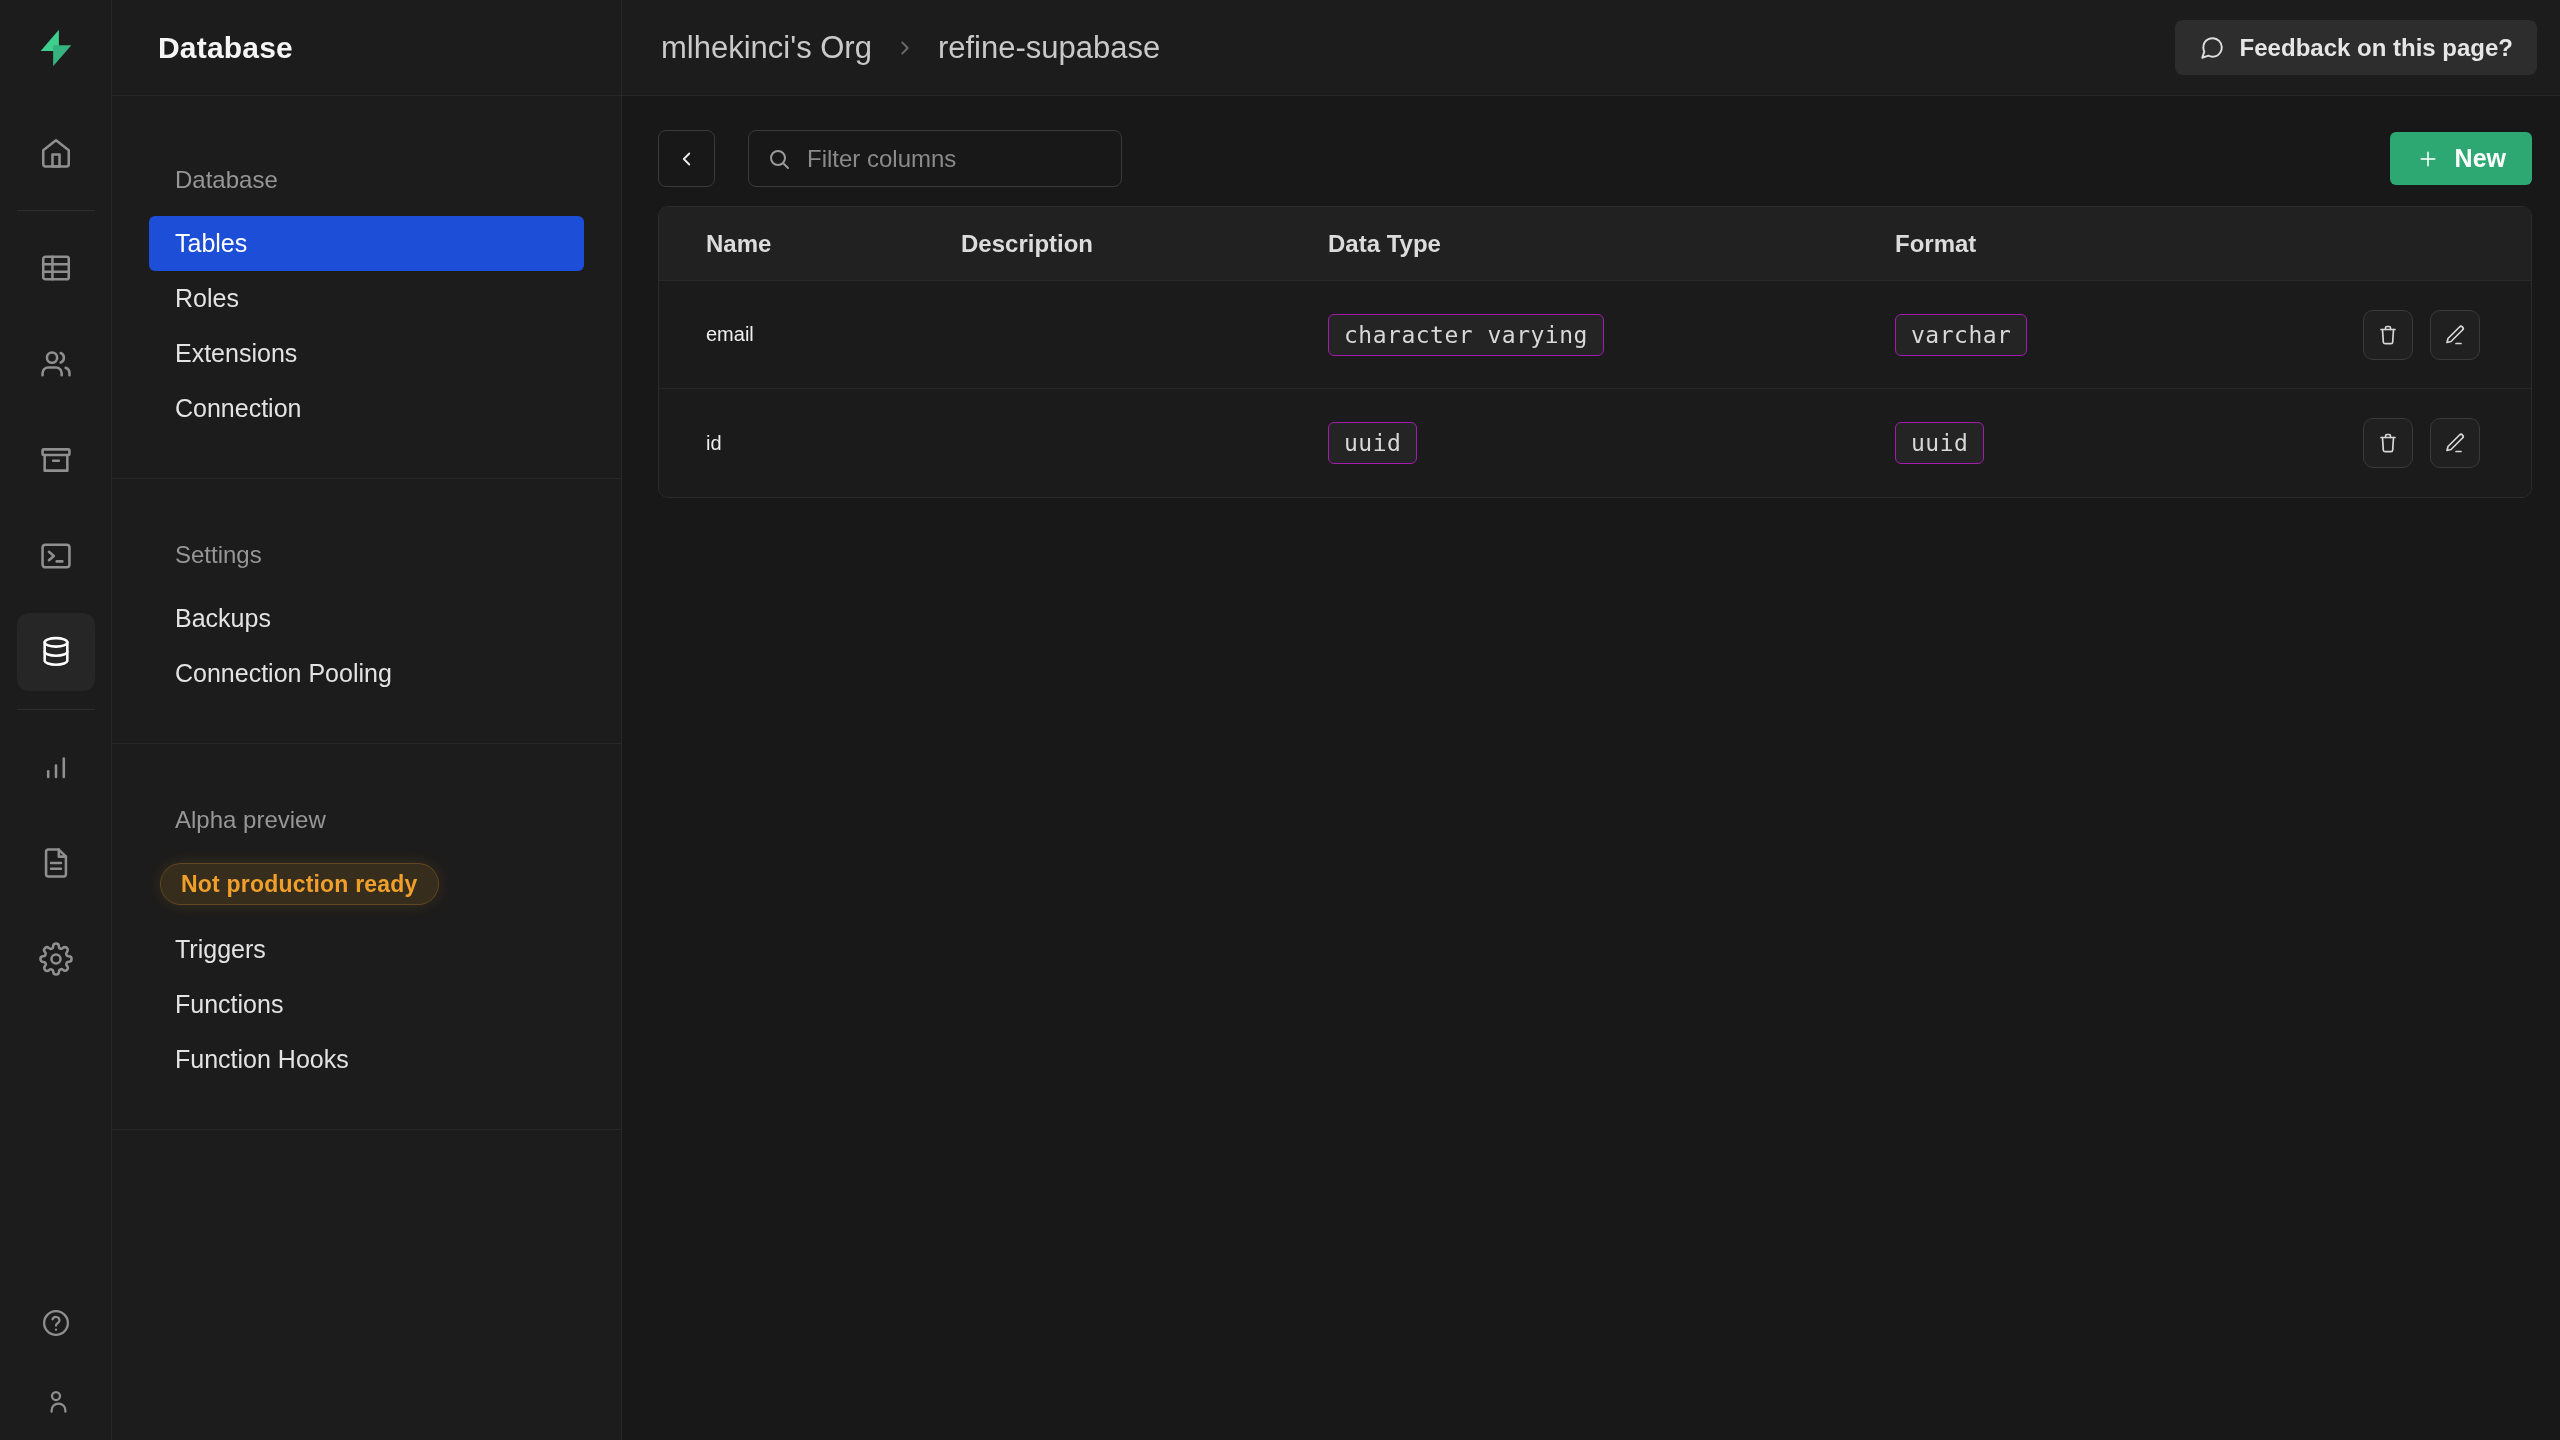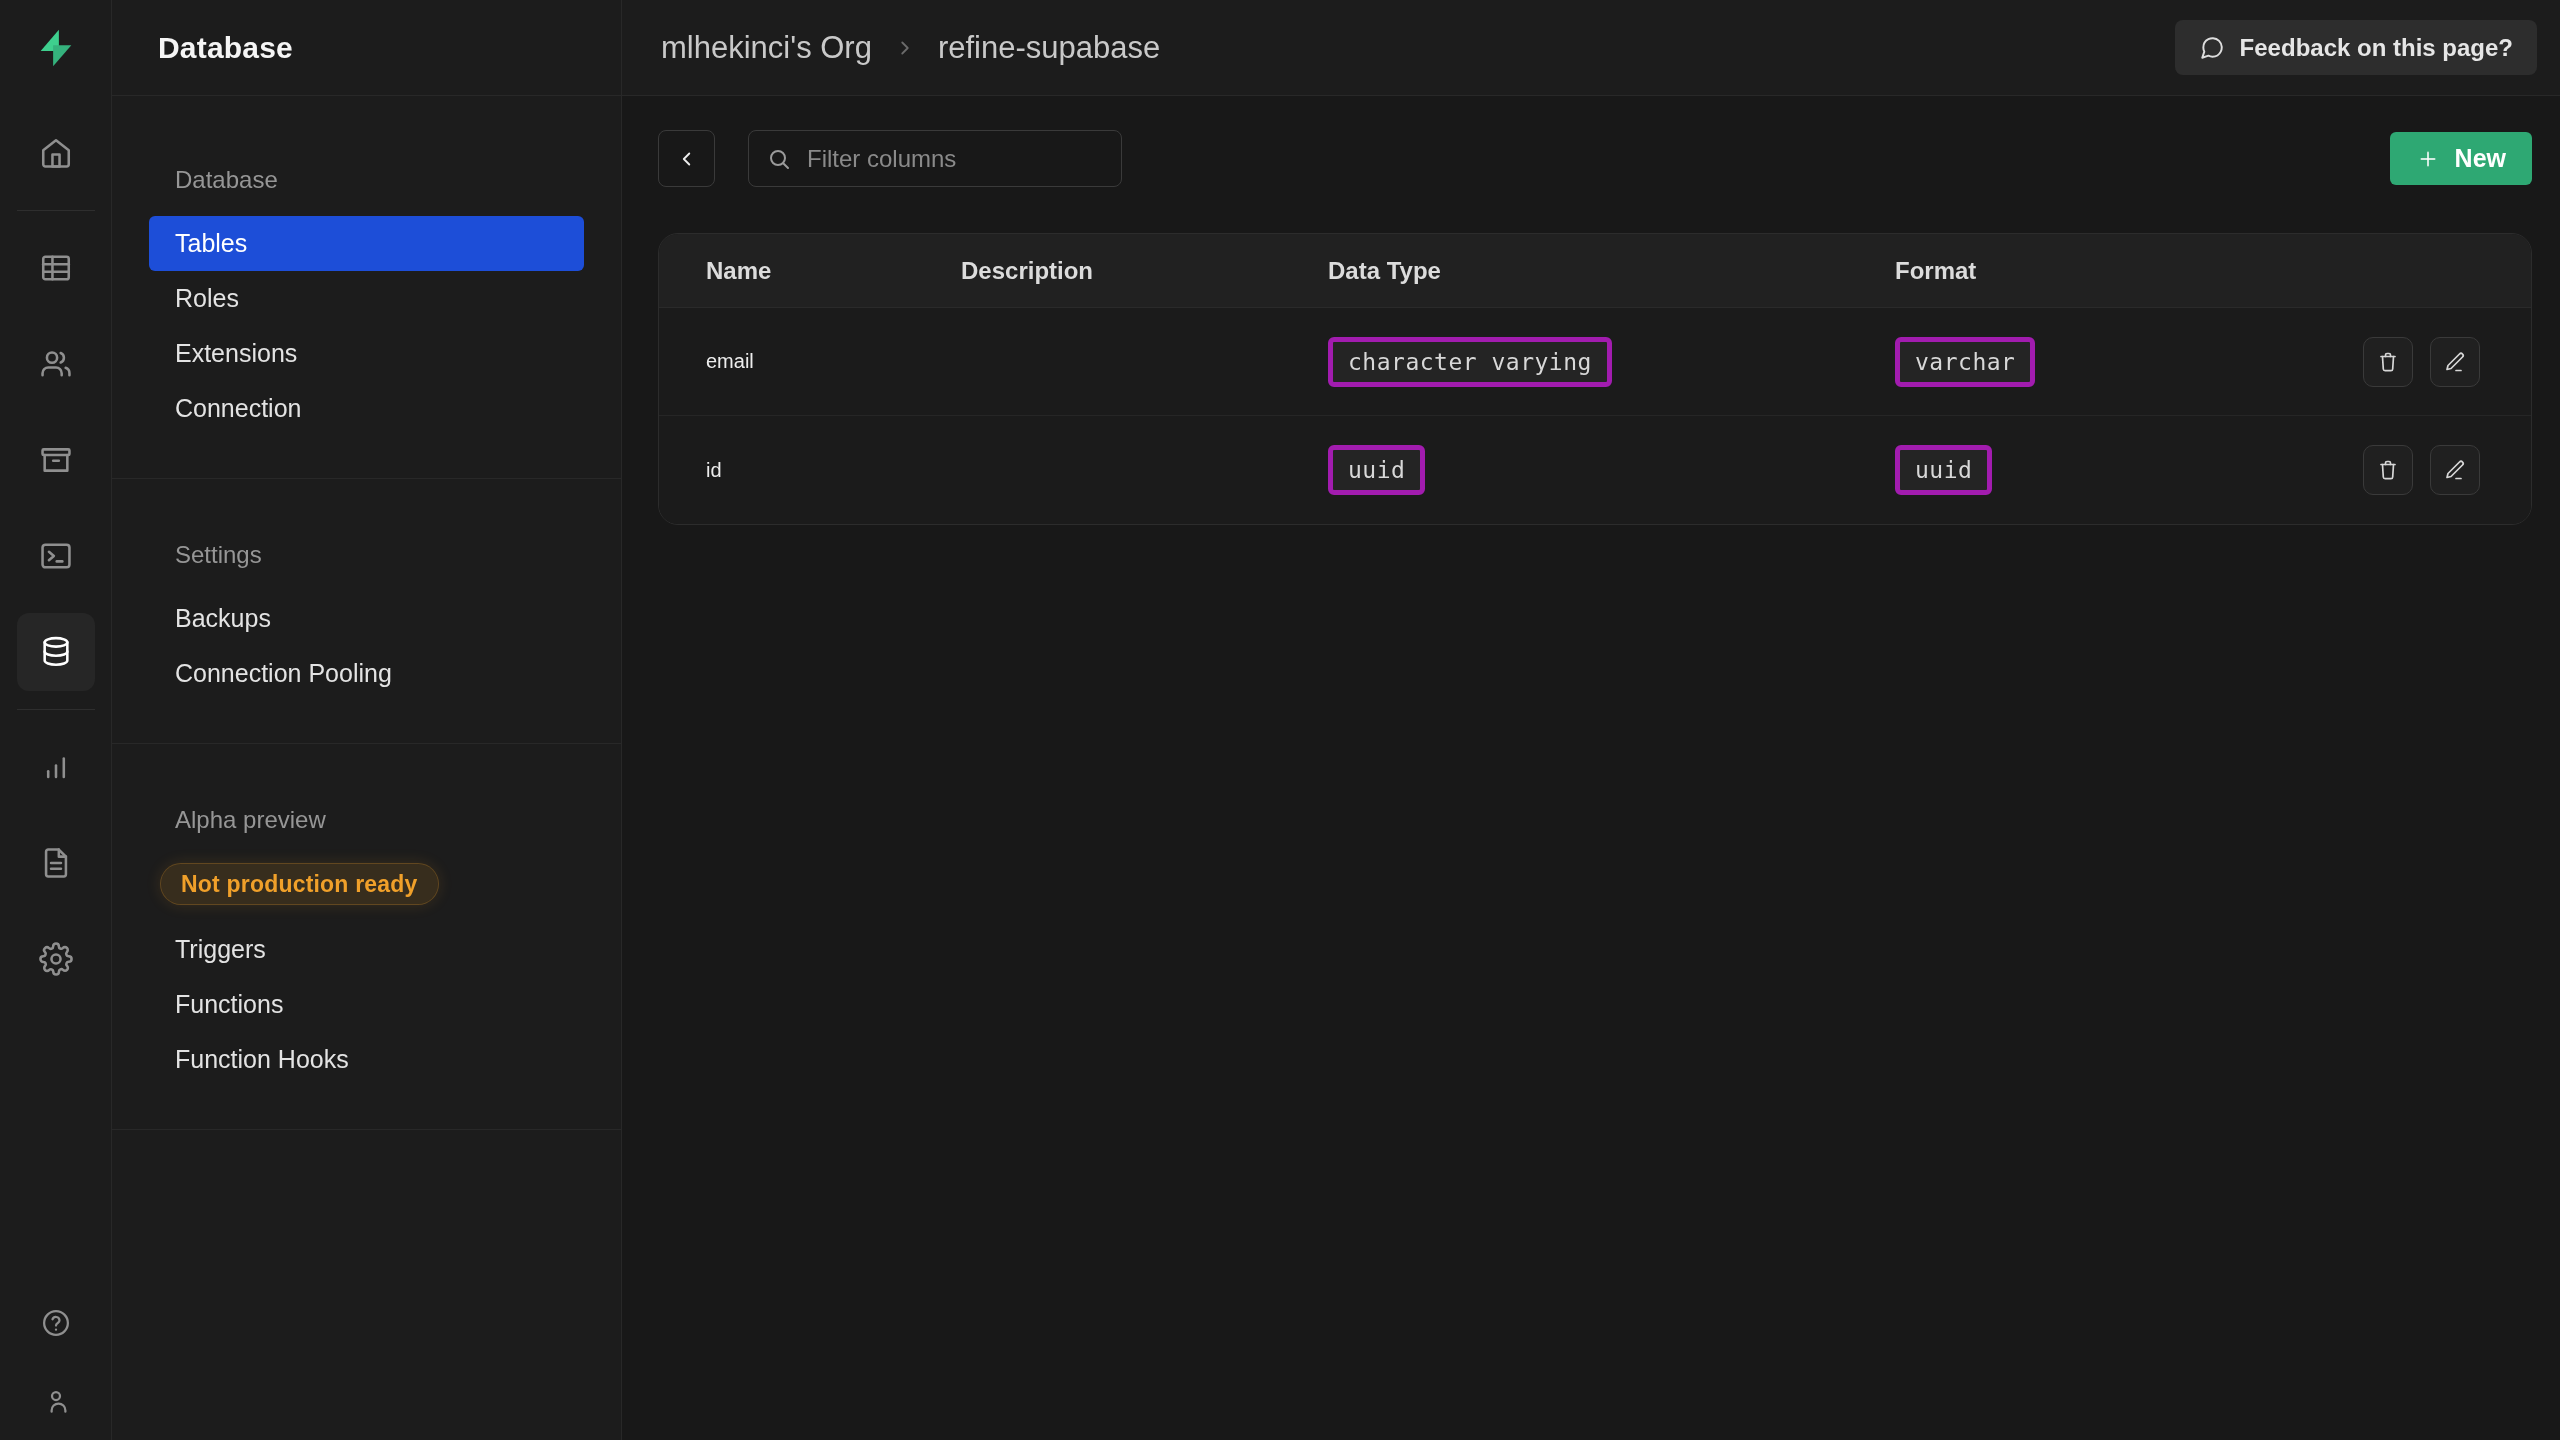--- a/index.html
+++ b/index.html
@@ -96,31 +96,31 @@
   }
   .search input::placeholder { color:#8a8a8a; }
   .btn-new {
     margin-left:auto; height:53px; padding:0 26px; border:none; border-radius:6px;
     background:#2ea873; color:#ffffff; font-family:inherit; font-size:25px; font-weight:600;
     display:flex; align-items:center; gap:15px; cursor:pointer;
   }
   .btn-new svg { width:24px; height:24px; stroke:rgba(255,255,255,0.78); fill:none; stroke-width:2; stroke-linecap:round; }
 
   
-  .dtable { margin-top:46px; border:1px solid #2c2c2c; border-radius:20px; overflow:hidden; background:#1b1b1b; }
+  .dtable { margin-top:19px; border:1px solid #2c2c2c; border-radius:10px; overflow:hidden; background:#1b1b1b; }
   .thead, .trow { display:grid; grid-template-columns:302px 367px 567px 1fr 168px; align-items:center; }
   .thead { height:74px; background:#212121; border-bottom:1px solid #2a2a2a; }
   .thead .th { font-size:24px; font-weight:700; color:#dcdcdc; }
   .th.first, .cell.first { padding-left:47px; }
   .trow { height:108px; background:#1b1b1b; border-bottom:1px solid #262626; }
   .trow:last-child { border-bottom:none; }
   .cell-name { font-size:20px; color:#ededed; }
   .code-badge {
     display:inline-block; font-family:"DejaVu Sans Mono", monospace; font-size:23px;
-    color:#d8d8d8; background:#242424; border:5px solid #a21caf; border-radius:6px;
+    color:#d8d8d8; background:#242424; border:1px solid #a21caf; border-radius:6px;
     padding:7px 15px; letter-spacing:.5px; white-space:nowrap;
   }
   .actions { display:flex; gap:17px; justify-content:flex-end; padding-right:51px; }
   .row-action-btn {
     width:50px; height:50px; border-radius:10px; border:1px solid #3a3a3a; background:#202020;
     display:flex; align-items:center; justify-content:center; cursor:pointer;
   }
   .row-action-btn svg { width:24px; height:24px; stroke:#d6d6d6; fill:none; stroke-width:1.7; stroke-linecap:round; stroke-linejoin:round; }
 </style>
 </head>

